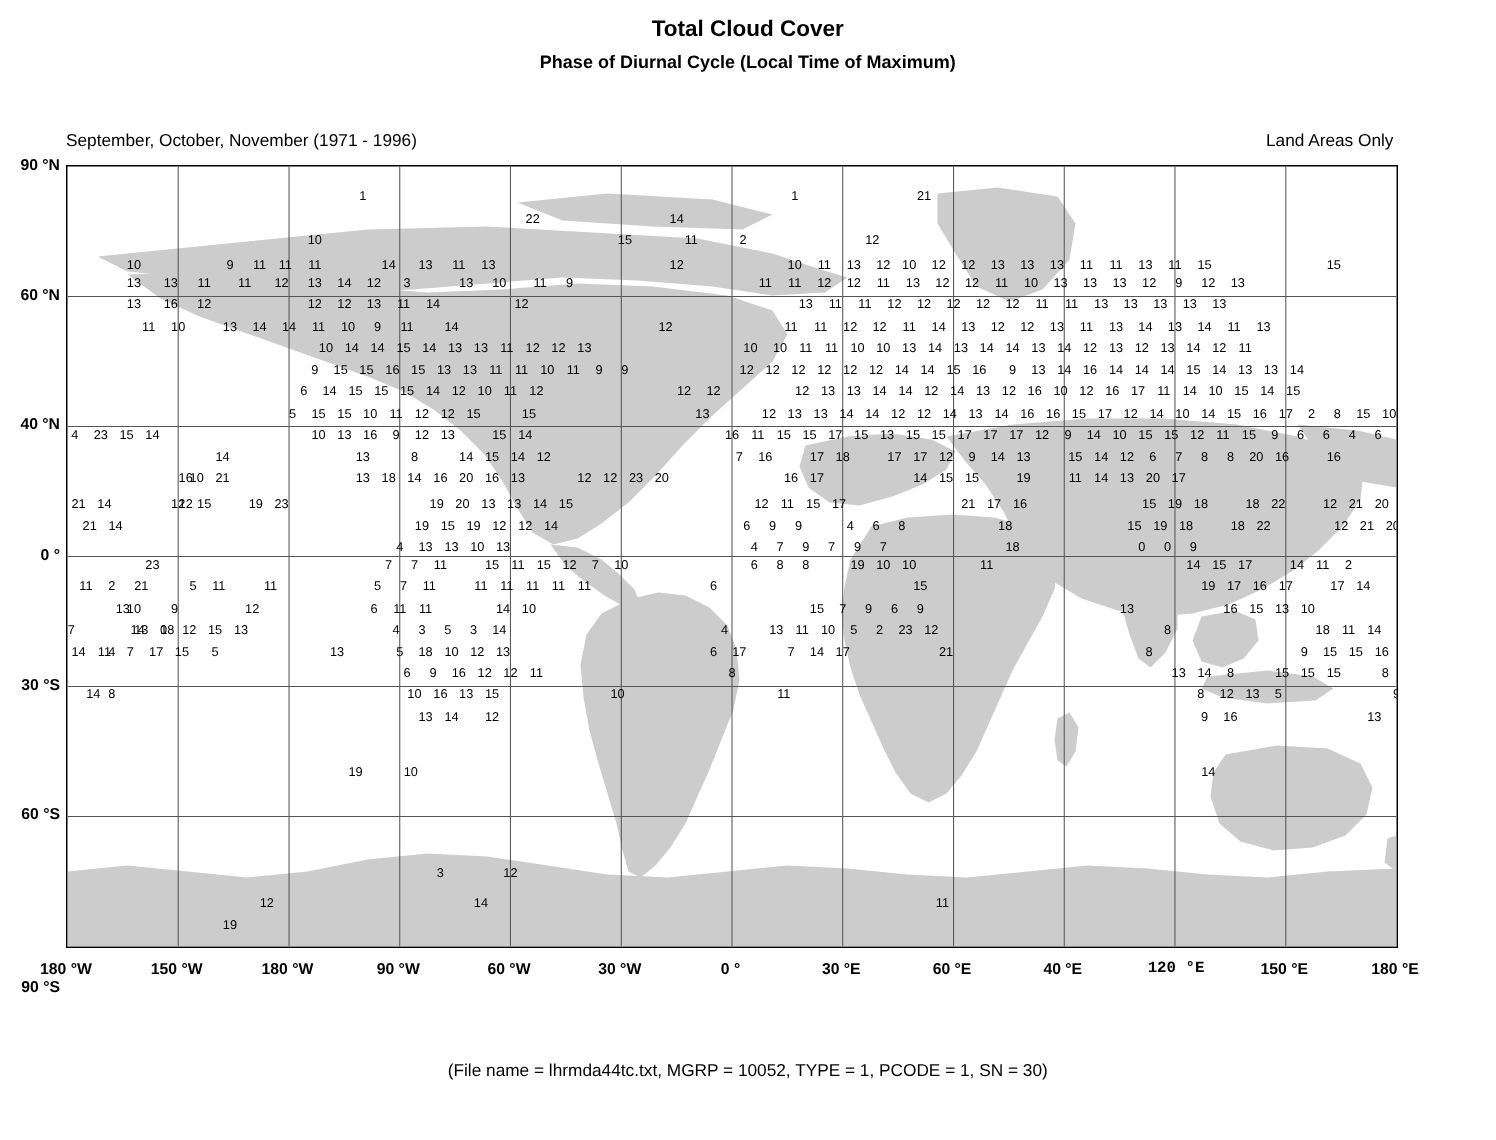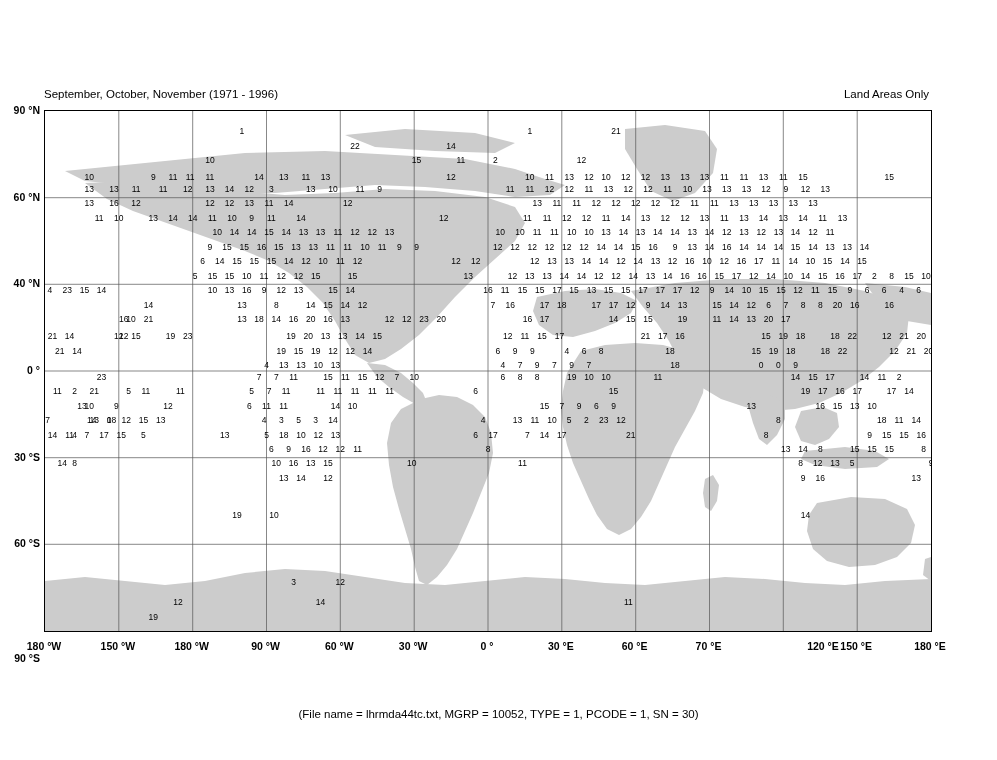--- a/index.html
+++ b/index.html
@@ -114,20 +114,22 @@
     left: 0;
     width: 997px;
     text-align: center;
     font-size: 11.5px;
   }
 </style>
 </head>
 <body>
 
 <div class="titles">
+  <div class="title-main">Total Cloud Cover</div>
+  <div class="title-sub2">Phase of Diurnal Cycle (Local Time of Maximum)</div>
 </div>
 
 <div class="subhead">
   <span class="left">September, October, November (1971 - 1996)</span>
   <span class="right">Land Areas Only</span>
 </div>
 
 <div id="map-frame">
   <svg id="land-layer" viewBox="0 0 886 520" preserveAspectRatio="none">
     <g fill="#cccccc" stroke="none">
@@ -765,19 +767,19 @@
 <div id="x-axis">
     <div class="xlab" style="left: 9px;">180 °W</div>
     <div class="xlab" style="left: 82.8333px;">150 °W</div>
     <div class="xlab" style="left: 156.667px;">180 °W</div>
     <div class="xlab" style="left: 230.5px;">90 °W</div>
     <div class="xlab" style="left: 304.333px;">60 °W</div>
     <div class="xlab" style="left: 378.167px;">30 °W</div>
     <div class="xlab" style="left: 452px;">0 °</div>
     <div class="xlab" style="left: 525.833px;">30 °E</div>
     <div class="xlab" style="left: 599.667px;">60 °E</div>
-    <div class="xlab" style="left: 673.5px;">70 °E</div>
-    <div class="xlab" style="left: 788px;">120 °E</div>
+    <div class="xlab" style="left: 673.5px;">40 °E</div>
+    <div class="xlab" style="left: 749px; font-family: Liberation Mono, monospace;">120 °E</div>
     <div class="xlab" style="left: 821.167px;">150 °E</div>
     <div class="xlab" style="left: 895px;">180 °E</div>
   </div>
 
 <div class="footer">(File name = lhrmda44tc.txt, MGRP = 10052, TYPE = 1, PCODE = 1, SN = 30)</div>
 
 </body></html>

